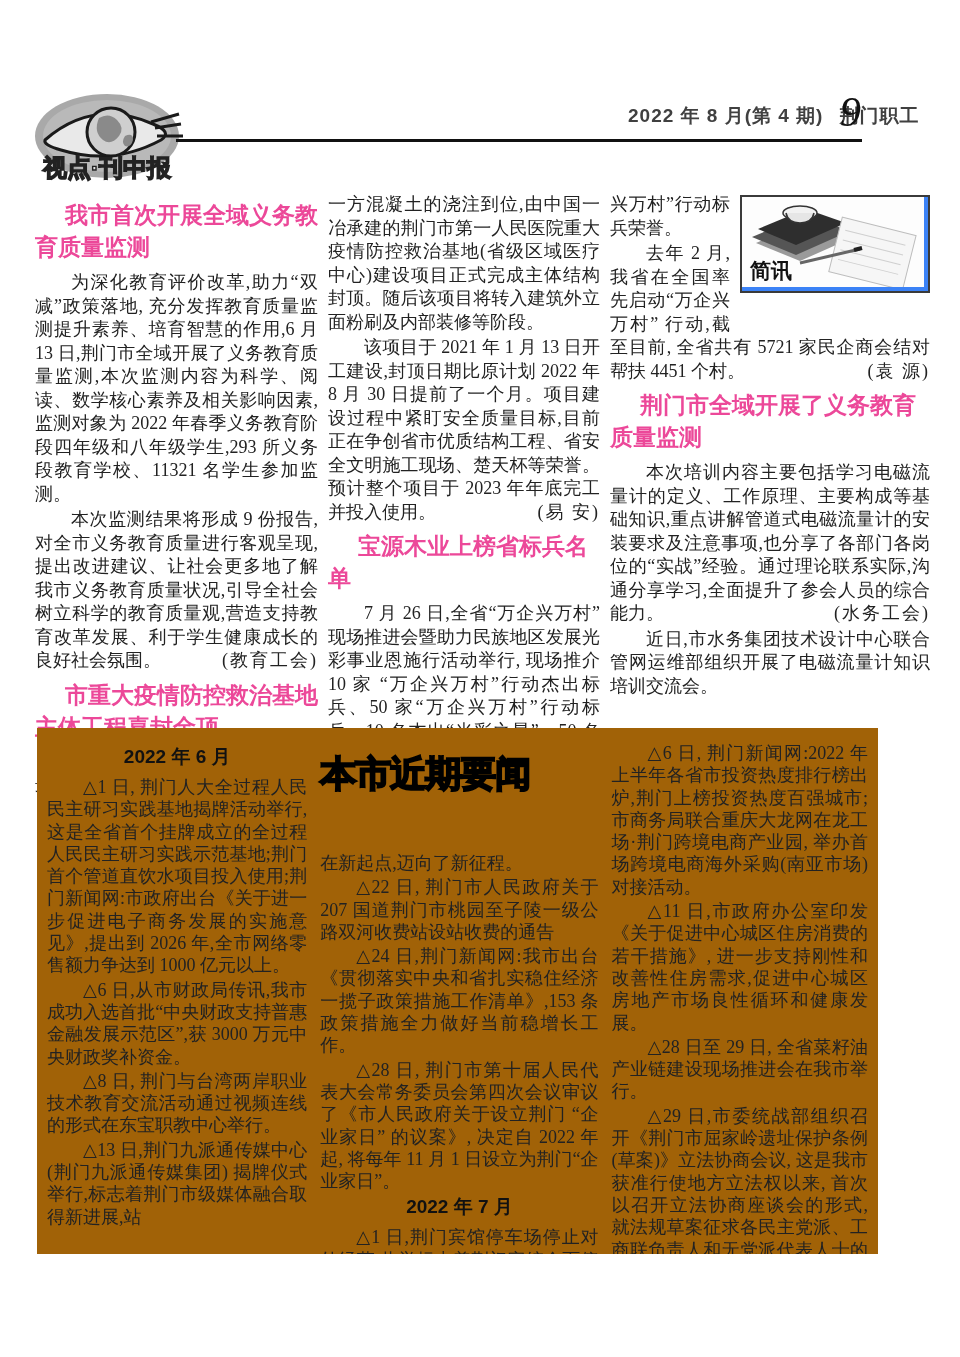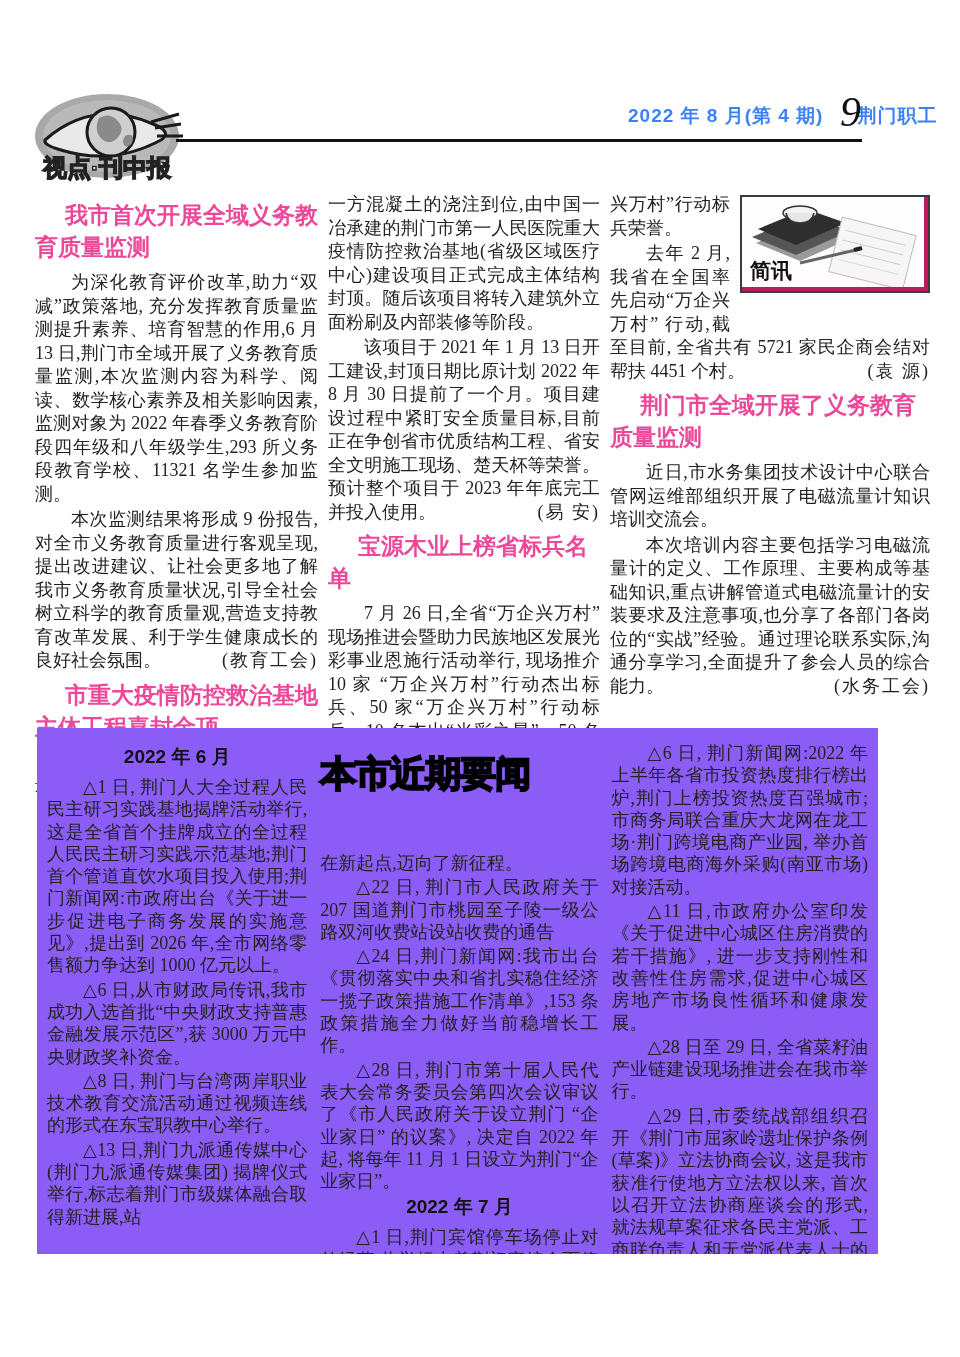--- a/index.html
+++ b/index.html
@@ -4,49 +4,49 @@
 <style>
   html,body{margin:0;padding:0;background:#fff;}
   body{width:960px;height:1357px;position:relative;
        font-family:"Liberation Serif","DejaVu Serif",serif;color:#222;}
   .page{position:absolute;inset:0;}
 
   
   .logo{position:absolute;left:33px;top:92px;width:152px;height:94px;}
   .issue-line{position:absolute;top:103px;left:628px;width:230px;
               font-family:"Liberation Sans","DejaVu Sans",sans-serif;
-              font-size:19px;font-weight:bold;letter-spacing:1px;color:#3b82f6;
-              display:flex;gap:34px;white-space:nowrap;}
+              font-size:19px;font-weight:bold;letter-spacing:1px;color:#404040;
+              display:flex;gap:16px;white-space:nowrap;}
   .pagenum{position:absolute;top:88px;left:840px;font-size:42px;
            font-style:italic;font-family:"Liberation Serif",serif;color:#111;}
   .head-rule{position:absolute;top:139px;left:176px;width:686px;height:3px;background:#111;}
 
   
   .top-section{position:absolute;top:193px;left:35px;width:895px;display:flex;gap:10px;}
   .col{text-align:justify;}
   .col1{width:283px;}
   .col2{width:272px;}
   .col3{width:320px;}
   h2.art-title{font-family:"Liberation Sans","DejaVu Sans",sans-serif;
       font-size:23px;line-height:32px;font-weight:bold;color:#ec4899;
       margin:6px 0 8px 0;text-indent:1.3em;text-align:left;}
   p.body-p{font-size:18px;line-height:23.5px;margin:0 0 2px 0;text-indent:2em;}
   p.cont-p{font-size:18px;line-height:23.5px;margin:0 0 2px 0;text-indent:0;}
   .byline{float:right;letter-spacing:2px;}
 
   
   .brief-box{float:right;width:186px;height:94px;border:2px solid #3a3a3a;
-             background:#be185d;position:relative;margin:2px 0 28px 10px;}
+             background:#3b82f6;position:relative;margin:2px 0 28px 10px;}
   .brief-label{position:absolute;left:8px;bottom:6px;font-size:21px;font-weight:bold;
                font-family:"Liberation Sans",sans-serif;color:#111;
                text-shadow:0 0 3px #fff,0 0 3px #fff,0 0 3px #fff;}
 
   
   .news-box{position:absolute;top:728px;left:37px;width:841px;height:526px;
-            background:#8b5cf6;overflow:hidden;display:flex;gap:13px;
+            background:#a16207;overflow:hidden;display:flex;gap:13px;
             padding:14px 10px 0 10px;box-sizing:border-box;}
   .ncol{text-align:justify;}
   .ncol1{width:262px;}
   .ncol2{width:280px;}
   .ncol3{width:258px;}
   .month-head{font-family:"Liberation Sans","DejaVu Sans",sans-serif;
       font-size:19px;font-weight:bold;color:#111;text-align:center;margin:2px 0 6px 0;}
   .news-title{font-family:Liberation Mono, monospace;
       font-size:36px;line-height:46px;font-weight:900;color:#000;
       letter-spacing:-1px;margin:12px 0 52px 0;text-align:left;
@@ -122,25 +122,25 @@
           <line x1="112" y1="53" x2="120" y2="51" stroke="#222" stroke-width="4"></line>
         </svg>
         <span class="brief-label">简讯</span>
       </div>
       <p class="cont-p">兴万村”行动标兵荣誉。</p>
       <p class="body-p">
         <span>去年 2 月,我省在全国率先启动“万企兴万村” 行动,截至目前, 全省共有 5721 家民企商会结对帮扶 4451 个村。</span>
         <span class="byline">(袁  源)</span>
       </p>
       <h2 class="art-title">荆门市全域开展了义务教育质量监测</h2>
-      <p class="body-p">近日,市水务集团技术设计中心联合管网运维部组织开展了电磁流量计知识培训交流会。</p>
       <p class="body-p">
         <span>本次培训内容主要包括学习电磁流量计的定义、工作原理、主要构成等基础知识,重点讲解管道式电磁流量计的安装要求及注意事项,也分享了各部门各岗位的“实战”经验。通过理论联系实际,沟通分享学习,全面提升了参会人员的综合能力。</span>
         <span class="byline">(水务工会)</span>
       </p>
+      <p class="body-p">近日,市水务集团技术设计中心联合管网运维部组织开展了电磁流量计知识培训交流会。</p>
     </div>
   </section>
 
   <section class="news-box">
 
     <div class="ncol ncol1">
       <div class="month-head">2022 年 6 月</div>
       <p class="news-p">△1 日, 荆门人大全过程人民民主研习实践基地揭牌活动举行,这是全省首个挂牌成立的全过程人民民主研习实践示范基地;荆门首个管道直饮水项目投入使用;荆门新闻网:市政府出台《关于进一步促进电子商务发展的实施意见》,提出到 2026 年,全市网络零售额力争达到 1000 亿元以上。</p>
       <p class="news-p">△6 日,从市财政局传讯,我市成功入选首批“中央财政支持普惠金融发展示范区”,获 3000 万元中央财政奖补资金。</p>
       <p class="news-p">△8 日, 荆门与台湾两岸职业技术教育交流活动通过视频连线的形式在东宝职教中心举行。</p>

